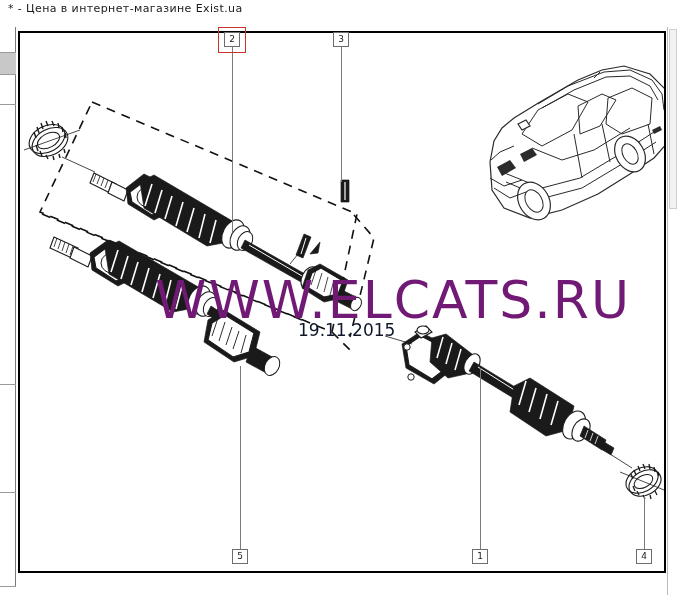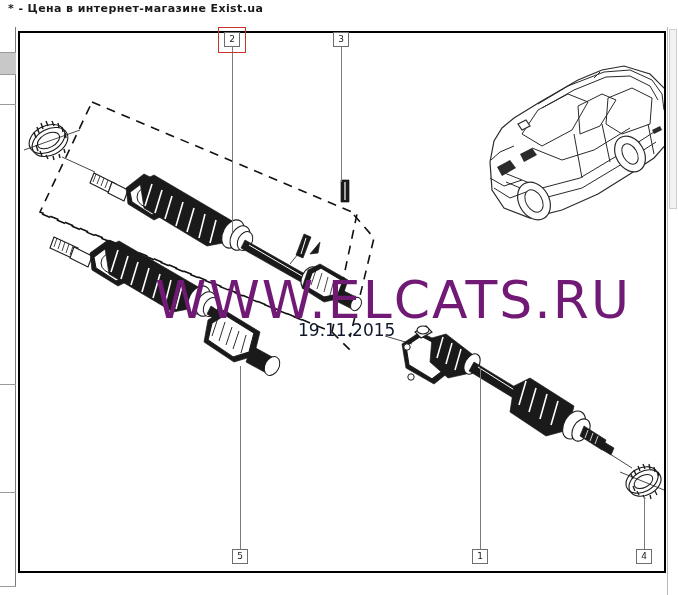--- a/index.html
+++ b/index.html
@@ -14,21 +14,21 @@
     overflow: hidden;
     font-family: "DejaVu Sans", "Liberation Sans", sans-serif;
   }
 
   
   .header-note {
     position: absolute;
     left: 8px;
     top: 2px;
     font-size: 11px;
-    font-weight: bold;
+    font-weight: normal;
     color: #1a1a1a;
     letter-spacing: 0.4px;
     white-space: nowrap;
   }
 
   
   .left-col {
     position: absolute;
     left: 0px;
     top: 27px;

